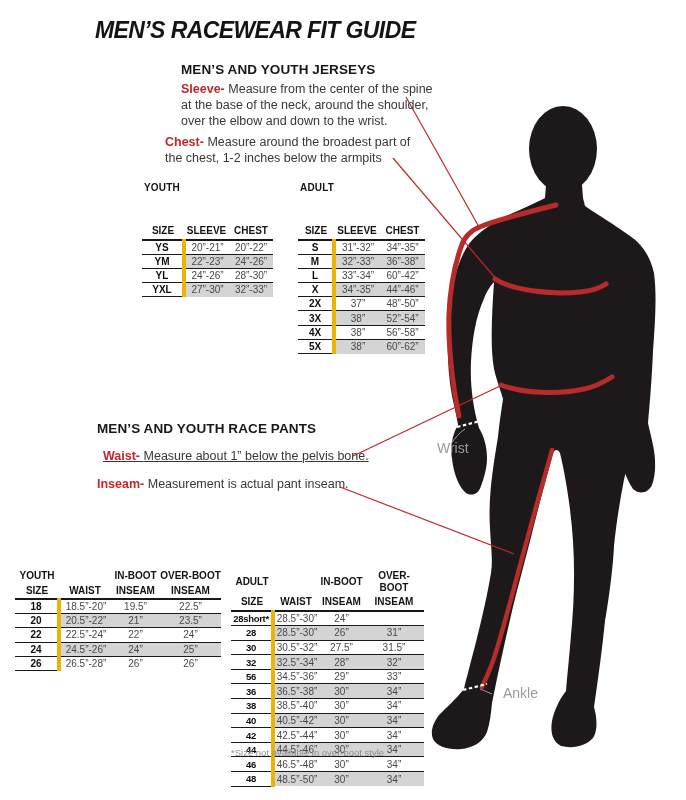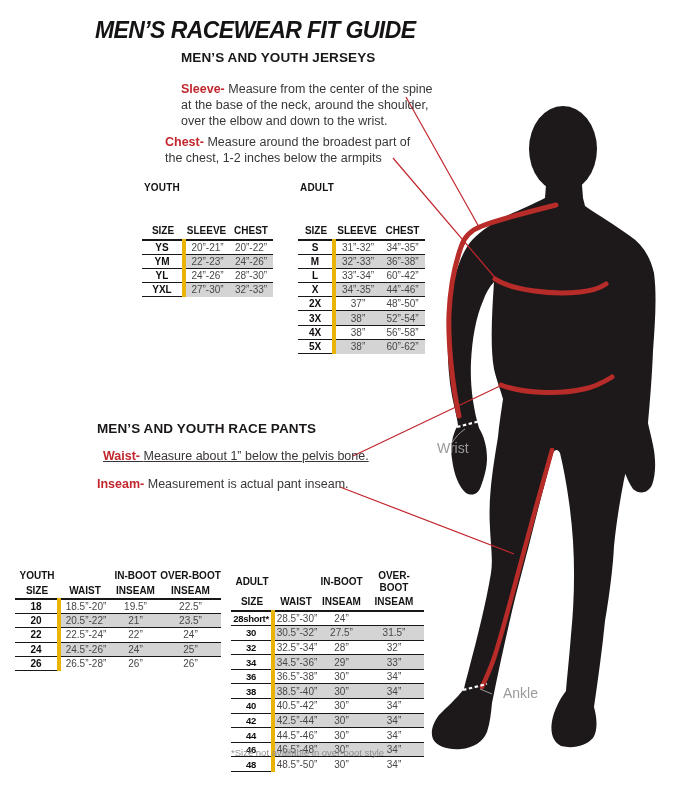--- a/index.html
+++ b/index.html
@@ -17,21 +17,21 @@
   
   .main-title {
     left: 95px; top: 17px;
     font-size: 23px; font-weight: bold; font-style: italic;
     letter-spacing: -0.6px; color: #161314; white-space: nowrap;
   }
   .section-heading {
     font-size: 13.5px; font-weight: bold; color: #1a1717;
     letter-spacing: 0.1px; white-space: nowrap;
   }
-  .jerseys-heading { left: 165px; top: 50px; padding-left: 16px; }
+  .jerseys-heading { left: 165px; top: 62px; padding-left: 16px; }
   .pants-heading   { left: 97px;  top: 421px; }
 
   .desc { font-size: 12.5px; line-height: 1.27; color: #3a3637; margin: 0; }
   .desc .red-label { color: #c1272d; font-weight: bold; }
   .sleeve-desc { left: 181px; top: 82px;  width: 252px; }
   .chest-desc  { left: 165px; top: 135px; width: 252px; }
   .waist-desc  { left: 103px;  top: 449px; width: 345px; white-space: nowrap; text-decoration: underline; }
   .inseam-desc { left: 97px;  top: 477px; width: 345px; white-space: nowrap; }
 
   
@@ -342,33 +342,39 @@
         </tr>
       </thead>
       <tbody>
           <tr>
             <td class="size-col">28short*</td>
             <td>28.5”-30”</td>
             <td>24”</td>
             <td></td>
           </tr>
           <tr>
+            <td class="size-col">28</td>
+            <td>28.5”-30”</td>
+            <td>26”</td>
+            <td>31”</td>
+          </tr>
+          <tr>
             <td class="size-col">30</td>
             <td>30.5”-32”</td>
             <td>27.5”</td>
             <td>31.5”</td>
           </tr>
           <tr>
             <td class="size-col">32</td>
             <td>32.5”-34”</td>
             <td>28”</td>
             <td>32”</td>
           </tr>
           <tr>
-            <td class="size-col">34</td>
+            <td class="size-col">56</td>
             <td>34.5”-36”</td>
             <td>29”</td>
             <td>33”</td>
           </tr>
           <tr>
             <td class="size-col">36</td>
             <td>36.5”-38”</td>
             <td>30”</td>
             <td>34”</td>
           </tr>

